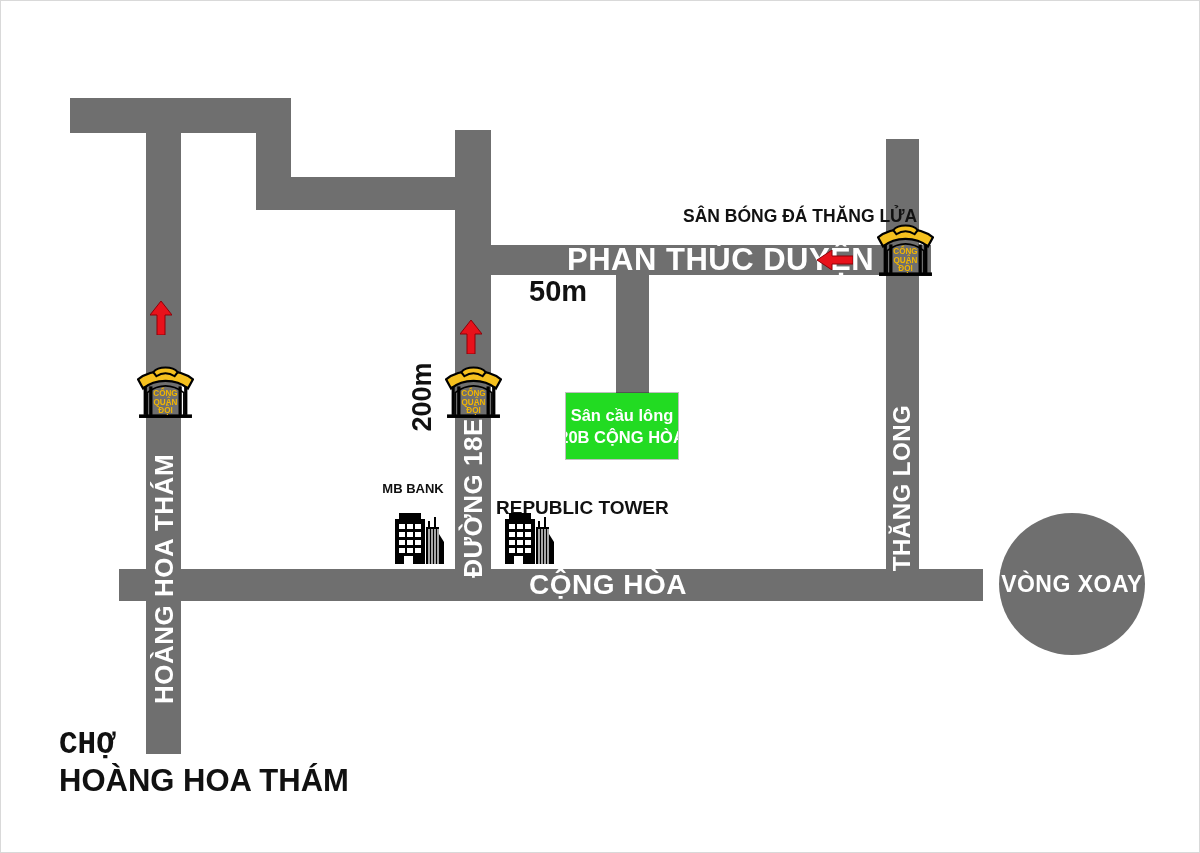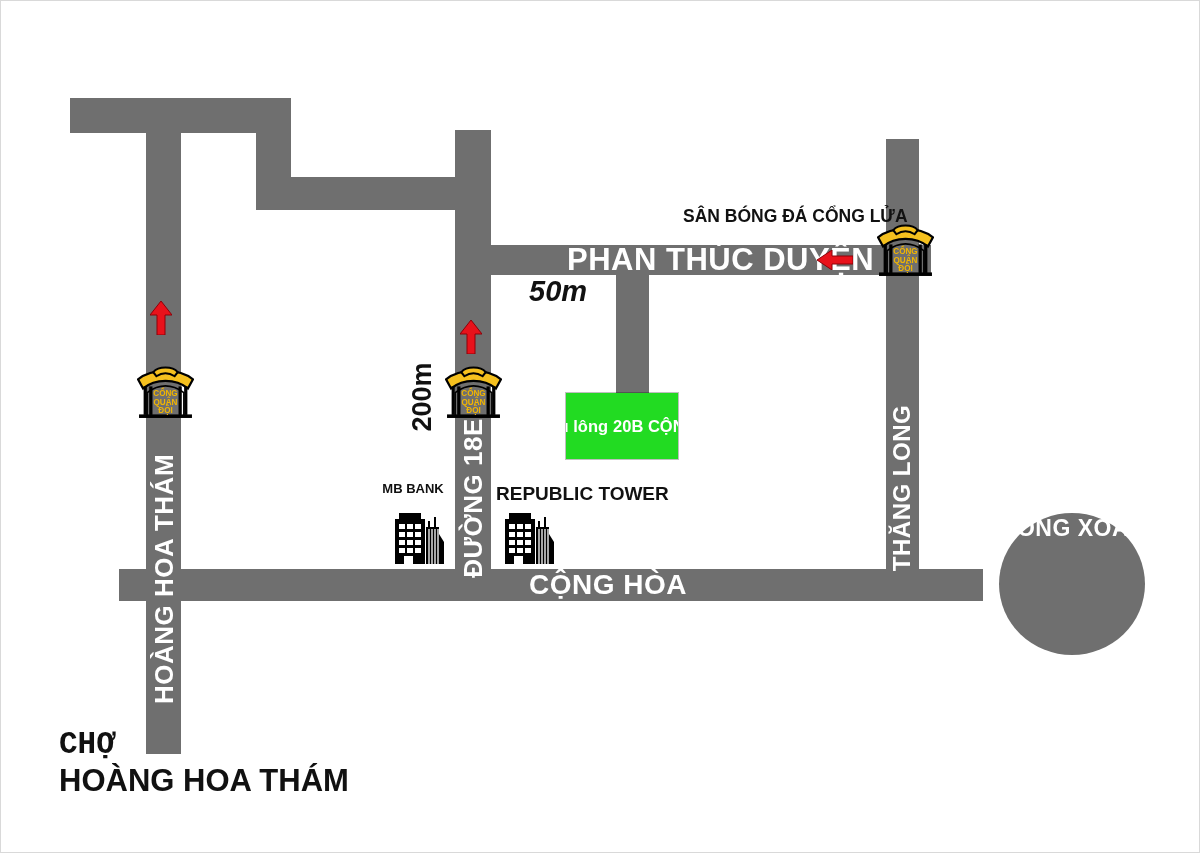--- a/index.html
+++ b/index.html
@@ -6,30 +6,30 @@
     --road:#6F6F6F; --green:#22DB22; --red:#E8121B; --gold:#F5C01E;
     --gold-text:#F2B600; --ink:#111111; --white:#FFFFFF;
   }
   *{margin:0;padding:0;box-sizing:border-box;}
   body{background:#ffffff;font-family:"Liberation Sans", sans-serif;}
   .stage{position:relative;width:1200px;height:853px;background:#ffffff;
          border:1px solid #d9d9d9;overflow:hidden;}
   .road{position:absolute;background:var(--road);}
   .roundabout{position:absolute;left:998px;top:512px;width:146px;height:142px;
               background:var(--road);border-radius:50%;
-              display:flex;flex-direction:column;align-items:center;}
+              display:flex;flex-direction:column;align-items:center;justify-content:center;}
   .roundabout div{color:var(--white);font-weight:bold;font-size:23px;line-height:30px;
                   white-space:nowrap;letter-spacing:0.5px;}
   .hlabel{position:absolute;color:var(--white);font-weight:bold;white-space:nowrap;}
   .vlabel{position:absolute;transform:translate(-50%,-50%) rotate(-90deg);
           white-space:nowrap;font-weight:bold;color:var(--white);}
   .blacktext{position:absolute;color:var(--ink);font-weight:bold;white-space:nowrap;}
   .dest{position:absolute;left:565px;top:392px;width:112px;height:66px;
         background:var(--green);outline:1px solid rgba(0,0,0,0.25);
-        display:flex;align-items:center;justify-content:center;gap:5px;}
+        display:flex;flex-direction:column;align-items:center;justify-content:center;gap:5px;}
   .dest div{color:var(--white);font-weight:bold;font-size:16.5px;line-height:17px;white-space:nowrap;}
   .icon{position:absolute;}
   svg text{font-family:"Liberation Sans", sans-serif;font-weight:bold;}
 </style>
 </head>
 <body>
 
 <div class="stage">
 
   <div class="road" style="left:69px;top:97px;width:221px;height:35px;"></div>
@@ -49,31 +49,31 @@
   <div class="hlabel" style="left:566px;top:244px;height:30px;line-height:30px;font-size:31px;letter-spacing:0.5px;">PHAN THÚC DUYỆN</div>
 
   <div class="hlabel" style="left:528px;top:568px;height:32px;line-height:32px;font-size:28px;letter-spacing:0.5px;">CỘNG HÒA</div>
 
   <div class="vlabel" style="left:163px;top:578px;font-size:26px;letter-spacing:0.5px;">HOÀNG HOA THÁM</div>
 
   <div class="vlabel" style="left:472px;top:497px;font-size:26px;letter-spacing:0.5px;">ĐƯỜNG 18E</div>
 
   <div class="vlabel" style="left:901px;top:487px;font-size:24px;letter-spacing:0.5px;">THĂNG LONG</div>
 
-  <div class="blacktext" style="left:528px;top:274px;font-size:29px;font-style:italic;">50m</div>
+  <div class="blacktext" style="left:528px;top:274px;font-size:29px;">50m</div>
 
   <div class="vlabel" style="left:421px;top:396px;font-size:27px;color:var(--ink);">200m</div>
 
-  <div class="blacktext" style="left:682px;top:205px;font-size:17.5px;">SÂN BÓNG ĐÁ CỔNG LỬA</div>
+  <div class="blacktext" style="left:682px;top:205px;font-size:17.5px;">SÂN BÓNG ĐÁ THĂNG LỬA</div>
 
   <div class="blacktext" style="left:58px;top:726px;font-size:31px;font-family:Liberation Mono, monospace;">CHỢ</div>
   <div class="blacktext" style="left:58px;top:762px;font-size:31px;">HOÀNG HOA THÁM</div>
 
   <div class="blacktext" style="left:352px;top:480px;width:120px;text-align:center;font-size:13px;">MB BANK</div>
-  <div class="blacktext" style="left:495px;top:482px;width:162px;text-align:center;font-size:19px;">REPUBLIC TOWER</div>
+  <div class="blacktext" style="left:495px;top:496px;width:162px;text-align:center;font-size:19px;">REPUBLIC TOWER</div>
 
   <div class="dest">
     <div>Sân cầu lông</div>
     <div>20B CỘNG HÒA</div>
   </div>
 
   <svg class="icon" style="left:149px;top:300px;" width="22" height="34" viewBox="0 0 22 34">
     <path d="M11,0 L22,14 L15,14 L15,34 L7,34 L7,14 L0,14 Z" fill="var(--red)" stroke="#8d0009" stroke-width="1"></path>
   </svg>
   <svg class="icon" style="left:459px;top:319px;" width="22" height="34" viewBox="0 0 22 34">

